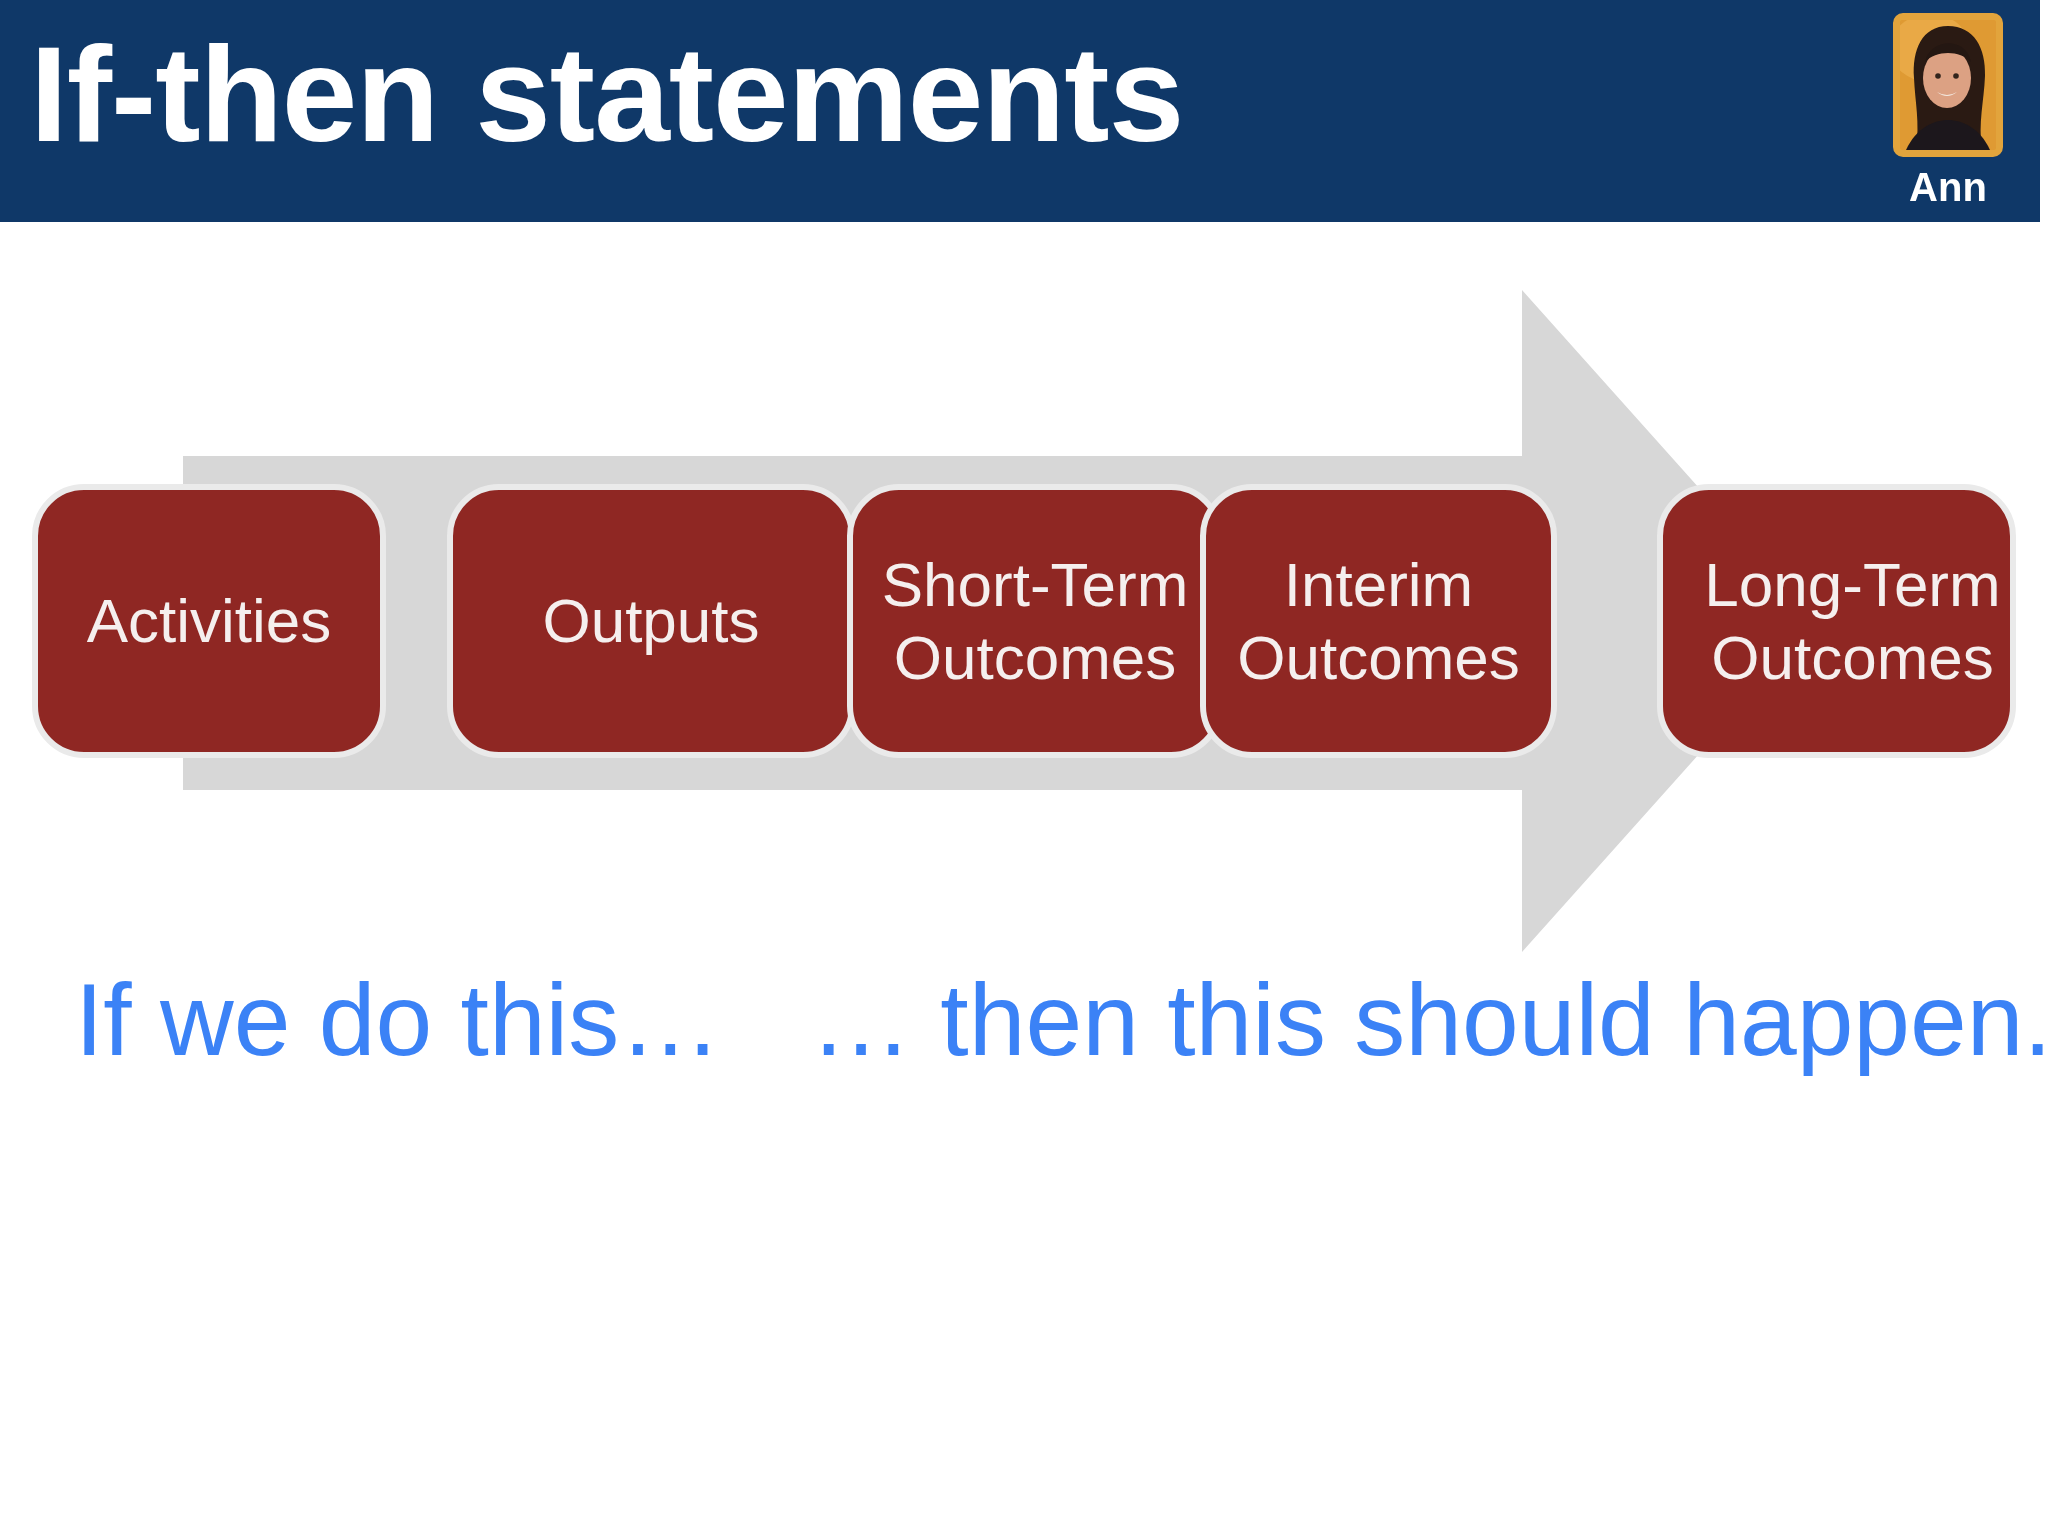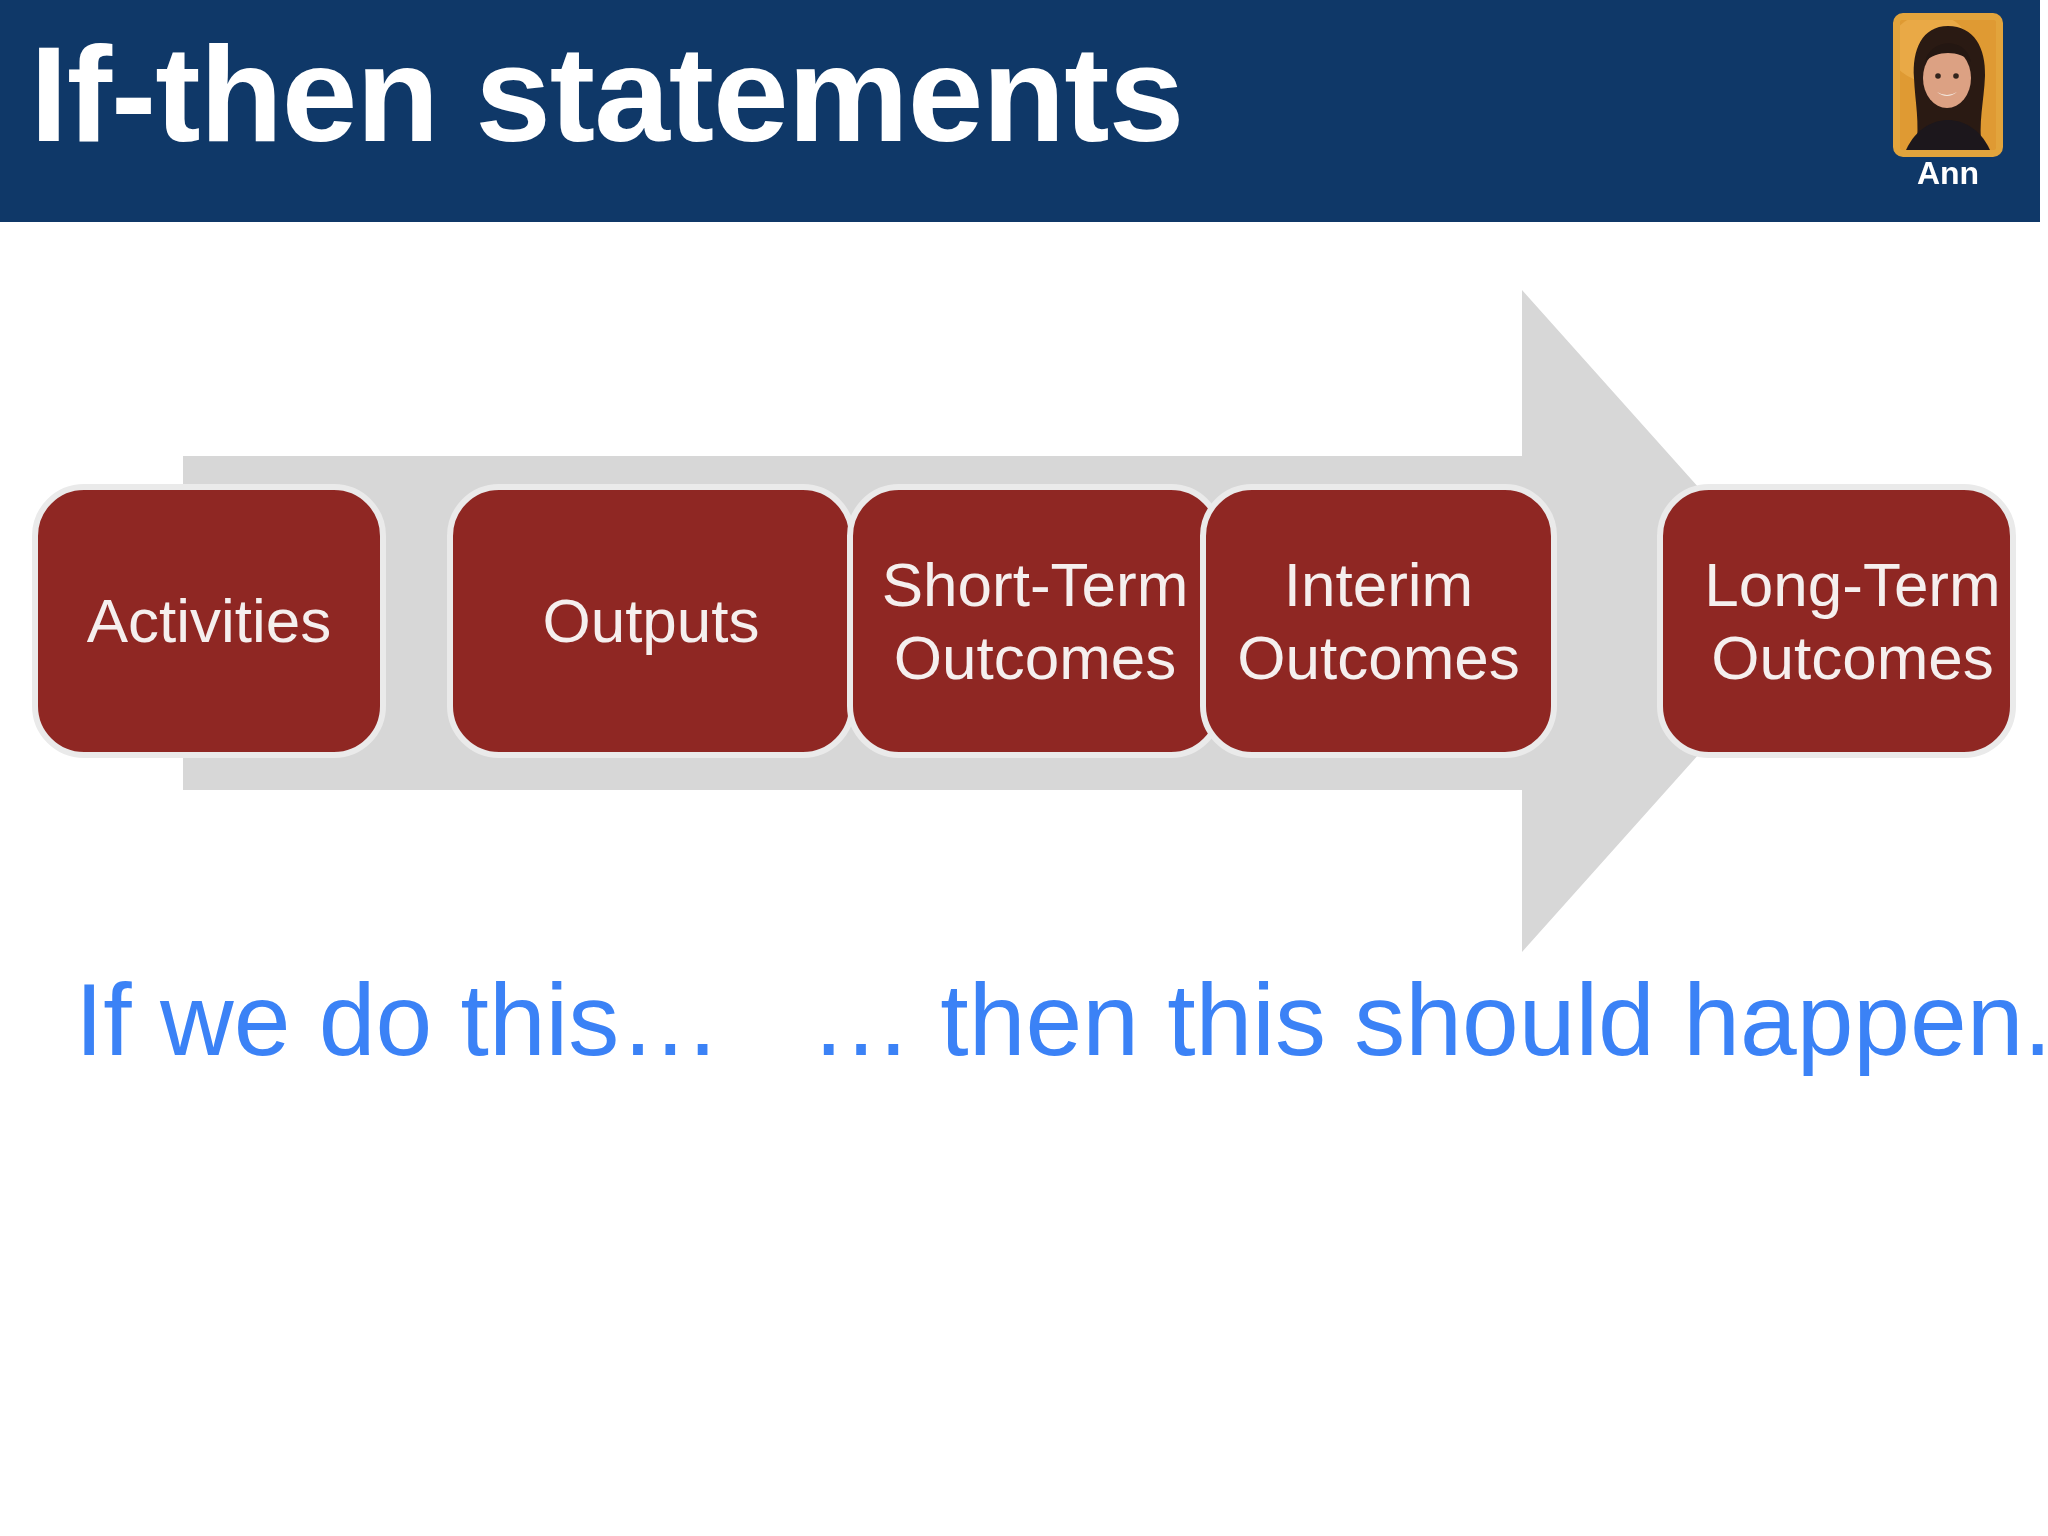--- a/index.html
+++ b/index.html
@@ -13,21 +13,21 @@
     position:absolute;left:30px;top:26px;margin:0;
     font-size:136px;font-weight:600;color:#ffffff;line-height:1.0;letter-spacing:-1px;
   }
   
   .webcam-tile{position:absolute;right:44px;top:13px;width:112px;text-align:center;}
   .webcam-frame{
     box-sizing:border-box;width:110px;height:144px;margin:0 auto;
     border:7px solid #E2A43C;border-radius:10px;overflow:hidden;background:#DF9A33;
   }
   .webcam-frame svg{display:block;width:96px;height:130px;}
-  .presenter-name{margin-top:0;font-size:32px;font-weight:700;color:#ffffff;line-height:1;}
+  .presenter-name{margin-top:10px;font-size:40px;font-weight:700;color:#ffffff;line-height:1;}
   
   .arrow-svg{position:absolute;left:0;top:0;width:2048px;height:1536px;}
   
   .pbox{
     position:absolute;top:484px;height:274px;box-sizing:border-box;
     background:#8F2723;border:6px solid #EAEAEA;border-radius:52px;
     display:flex;flex-direction:column;align-items:center;justify-content:center;
     color:#F5EFEE;font-size:62px;line-height:1.18;text-align:center;
   }
   .pbox span{white-space:nowrap;}

